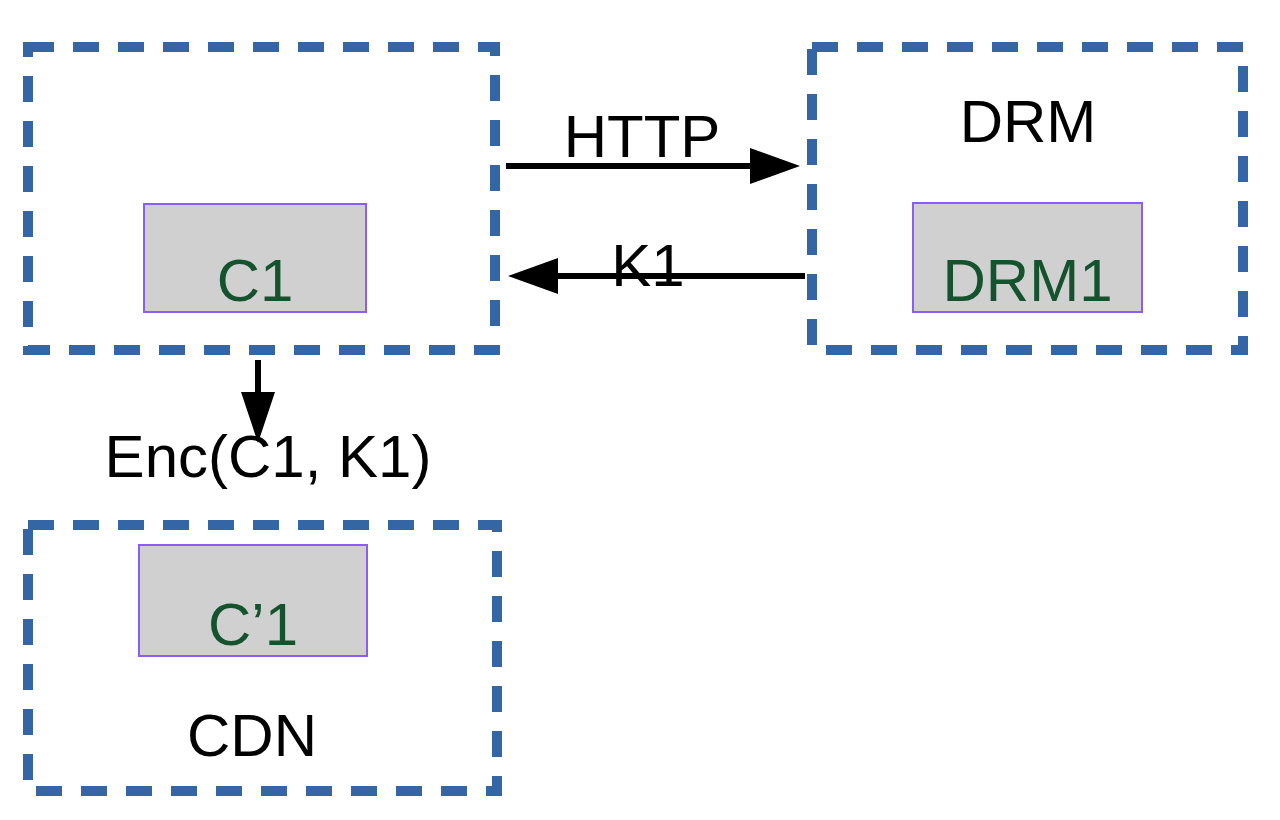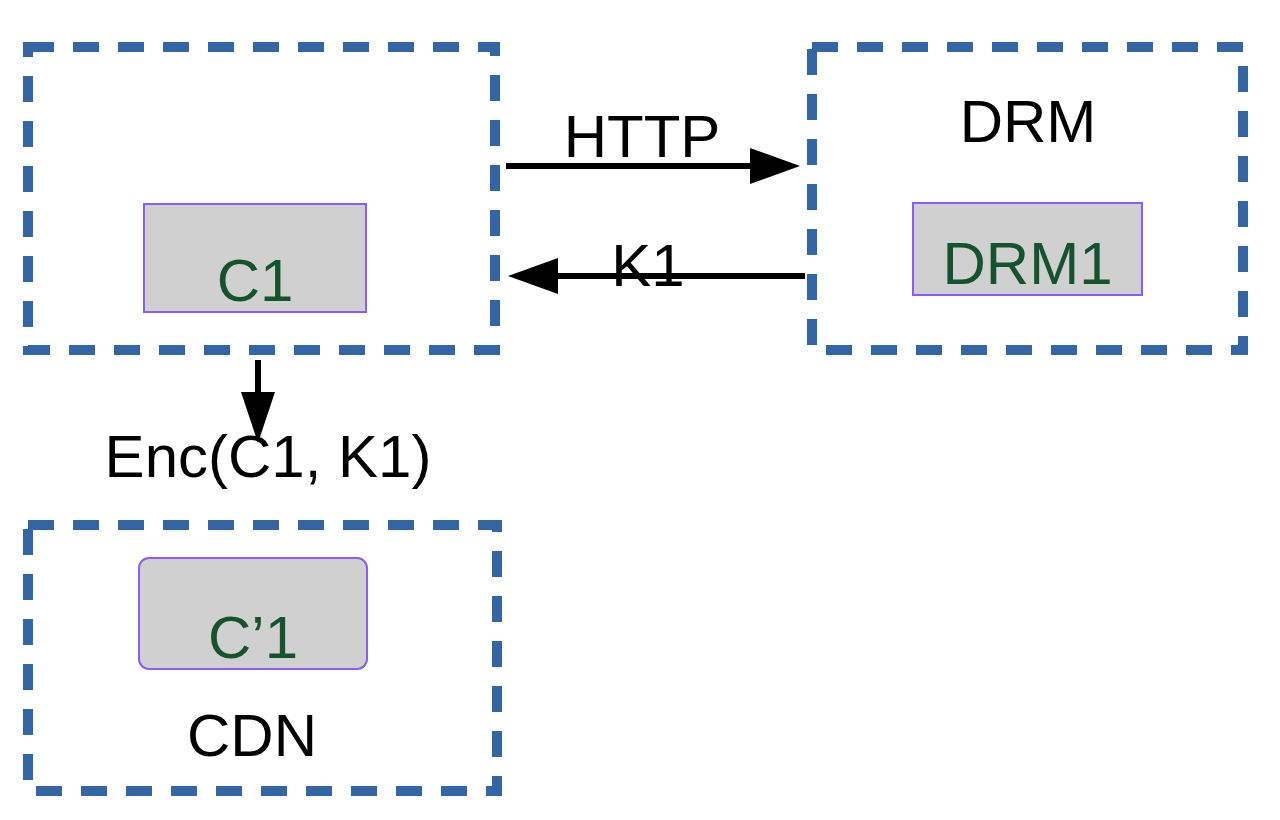--- a/index.html
+++ b/index.html
@@ -35,22 +35,22 @@
     background: #d0d0d0;
     border: 2px solid #8b5cf6;
     display: flex;
     align-items: flex-end;
     justify-content: center;
     font-size: 60px;
     line-height: 60px;
     color: #14532d;
   }
   #c1-node   { left: 143px; top: 203px; width: 224px; height: 110px; }
-  #drm1-node { left: 912px; top: 202px; width: 231px; height: 94px; }
-  #cp1-node  { left: 138px; top: 557px; width: 230px; height: 113px; border-radius: 11px; }
+  #drm1-node { left: 912px; top: 202px; width: 231px; height: 111px; }
+  #cp1-node  { left: 138px; top: 544px; width: 230px; height: 113px; }
 
   #packager-label { left: 260px;  top: 91px;  }
   #drm-label      { left: 1028px; top: 92px;  }
   #http-label     { left: 642px;  top: 107px; }
   #k1-label       { left: 648px;  top: 216px; margin-top: 20px; }
   #enc-label      { left: 268px;  top: 427px; }
   #cdn-label      { left: 252px;  top: 706px; }
 </style>
 </head>
 <body>

